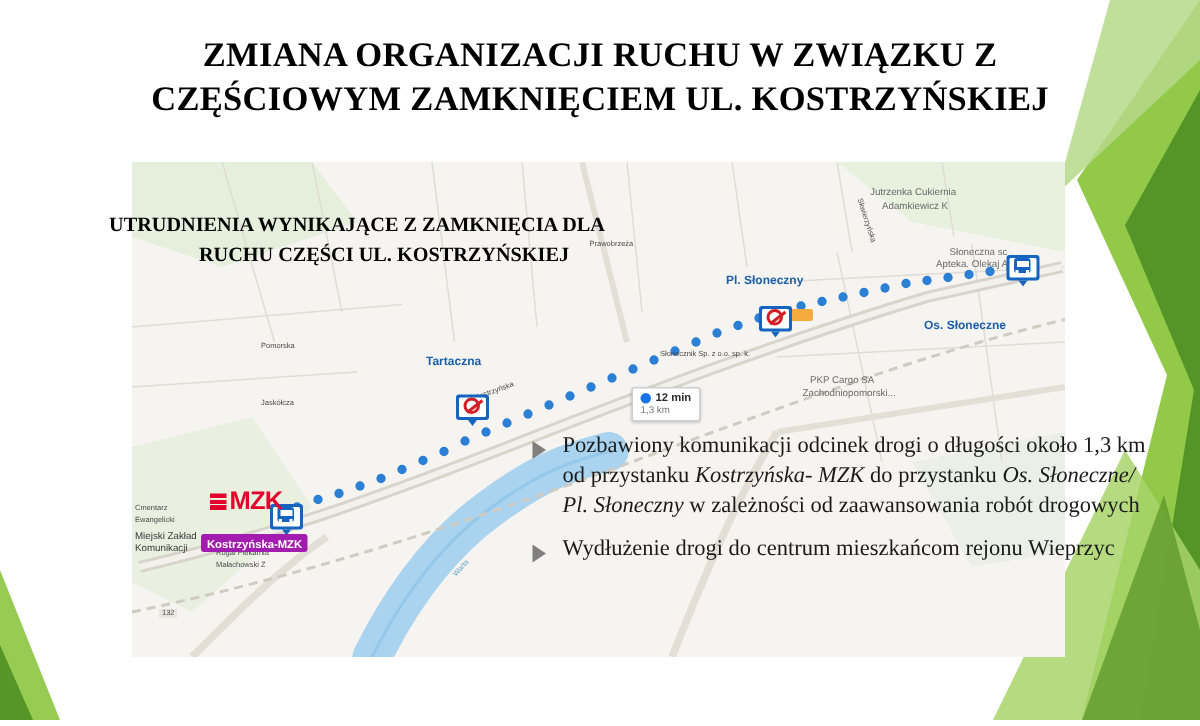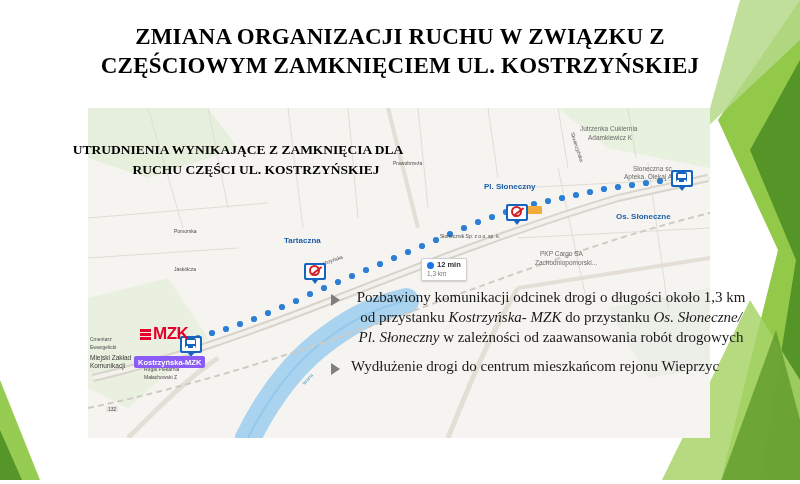--- a/index.html
+++ b/index.html
@@ -211,38 +211,37 @@
     display: inline-block;
     width: 11px; height: 11px;
     background:
       linear-gradient(to bottom, #e4002b 0 3px, transparent 3px 4px,
                       #e4002b 4px 7px, transparent 7px 8px,
                       #e4002b 8px 11px);
   }
   .mzk-stop-pill {
     position: absolute;
     z-index: 6;
-    background: #8b5cf6;
+    background: #a21caf;
     color: #ffffff;
     font-family: "Liberation Sans", sans-serif;
     font-size: 7.5px;
     font-weight: bold;
     padding: 1.5px 4px;
     border-radius: 2px;
     white-space: nowrap;
   }
 
   
   .bullets {
     position: absolute;
-    left: 331px;
+    left: 355px;
     top: 288px;
     width: 420px;
     z-index: 7;
-    text-align: center;
   }
   .bullet {
     display: flex;
     align-items: flex-start;
     margin-bottom: 10px;
   }
   .bullet .tri {
     flex: 0 0 auto;
     width: 0; height: 0;
     border-top: 6px solid transparent;

